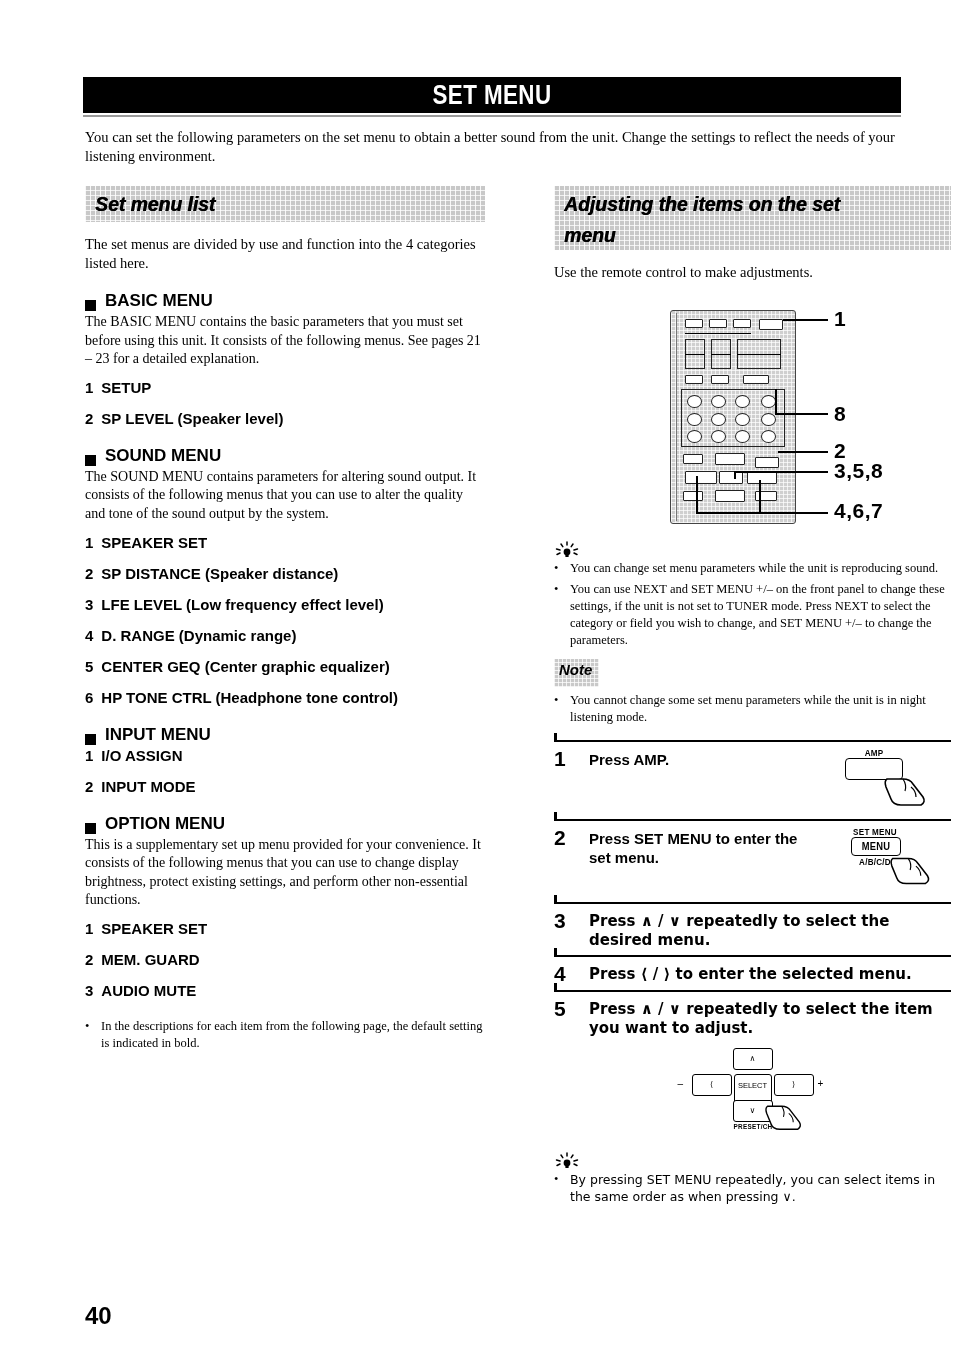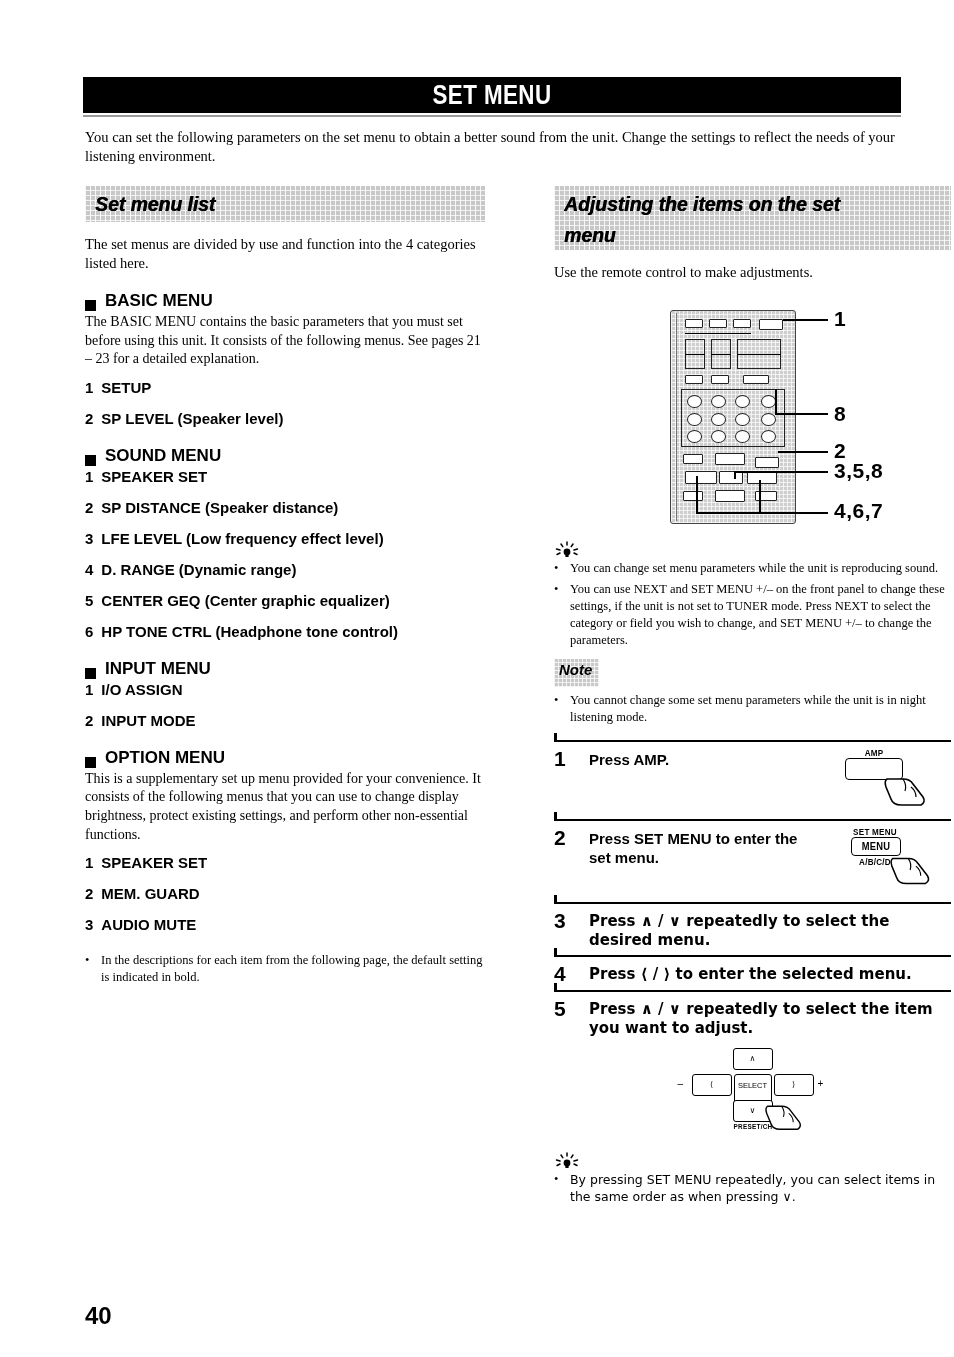--- a/index.html
+++ b/index.html
@@ -335,20 +335,21 @@
         <span>SP LEVEL (Speaker level)</span>
       </div>
     </div>
   </div>
 
   <div>
     <div class="grp-head">
       <span class="sq"></span>
       <span>SOUND MENU</span>
     </div>
+    <p class="grp-desc">The SOUND MENU contains parameters for altering sound output. It consists of the following menus that you can use to alter the quality and tone of the sound output by the system.</p>
     <div class="grp-items">
       <div class="grp-item">
         <span class="num">1</span>
         <span>SPEAKER SET</span>
       </div>
       <div class="grp-item">
         <span class="num">2</span>
         <span>SP DISTANCE (Speaker distance)</span>
       </div>
       <div class="grp-item">

